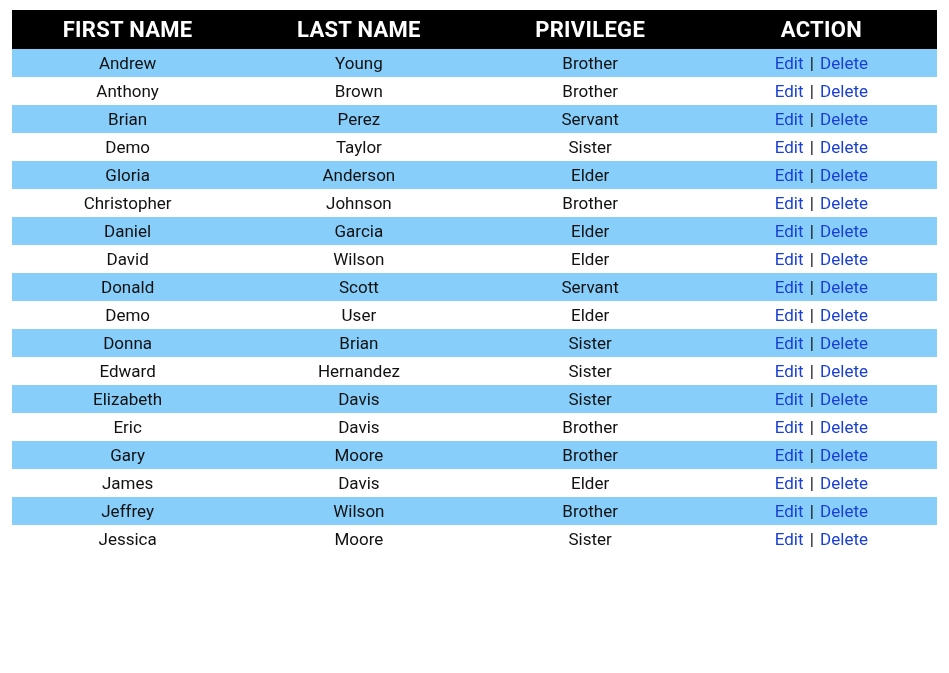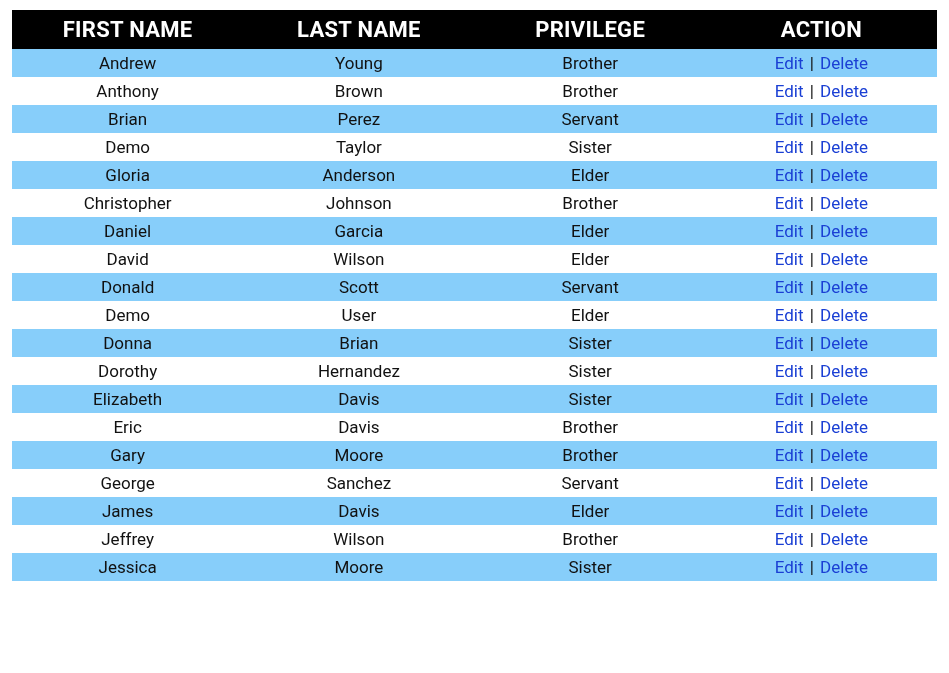--- a/index.html
+++ b/index.html
@@ -125,47 +125,41 @@
         <td>Elder</td>
         <td><a class="action-link">Edit</a><span class="action-sep"> | </span><a class="action-link">Delete</a></td>
       </tr>
       <tr>
         <td>Donna</td>
         <td>Brian</td>
         <td>Sister</td>
         <td><a class="action-link">Edit</a><span class="action-sep"> | </span><a class="action-link">Delete</a></td>
       </tr>
       <tr>
-        <td>Dorothy</td>
+        <td>Edward</td>
         <td>Hernandez</td>
         <td>Sister</td>
         <td><a class="action-link">Edit</a><span class="action-sep"> | </span><a class="action-link">Delete</a></td>
       </tr>
       <tr>
         <td>Elizabeth</td>
         <td>Davis</td>
         <td>Sister</td>
         <td><a class="action-link">Edit</a><span class="action-sep"> | </span><a class="action-link">Delete</a></td>
       </tr>
       <tr>
         <td>Eric</td>
         <td>Davis</td>
         <td>Brother</td>
         <td><a class="action-link">Edit</a><span class="action-sep"> | </span><a class="action-link">Delete</a></td>
       </tr>
       <tr>
         <td>Gary</td>
         <td>Moore</td>
         <td>Brother</td>
-        <td><a class="action-link">Edit</a><span class="action-sep"> | </span><a class="action-link">Delete</a></td>
-      </tr>
-      <tr>
-        <td>George</td>
-        <td>Sanchez</td>
-        <td>Servant</td>
         <td><a class="action-link">Edit</a><span class="action-sep"> | </span><a class="action-link">Delete</a></td>
       </tr>
       <tr>
         <td>James</td>
         <td>Davis</td>
         <td>Elder</td>
         <td><a class="action-link">Edit</a><span class="action-sep"> | </span><a class="action-link">Delete</a></td>
       </tr>
       <tr>
         <td>Jeffrey</td>

